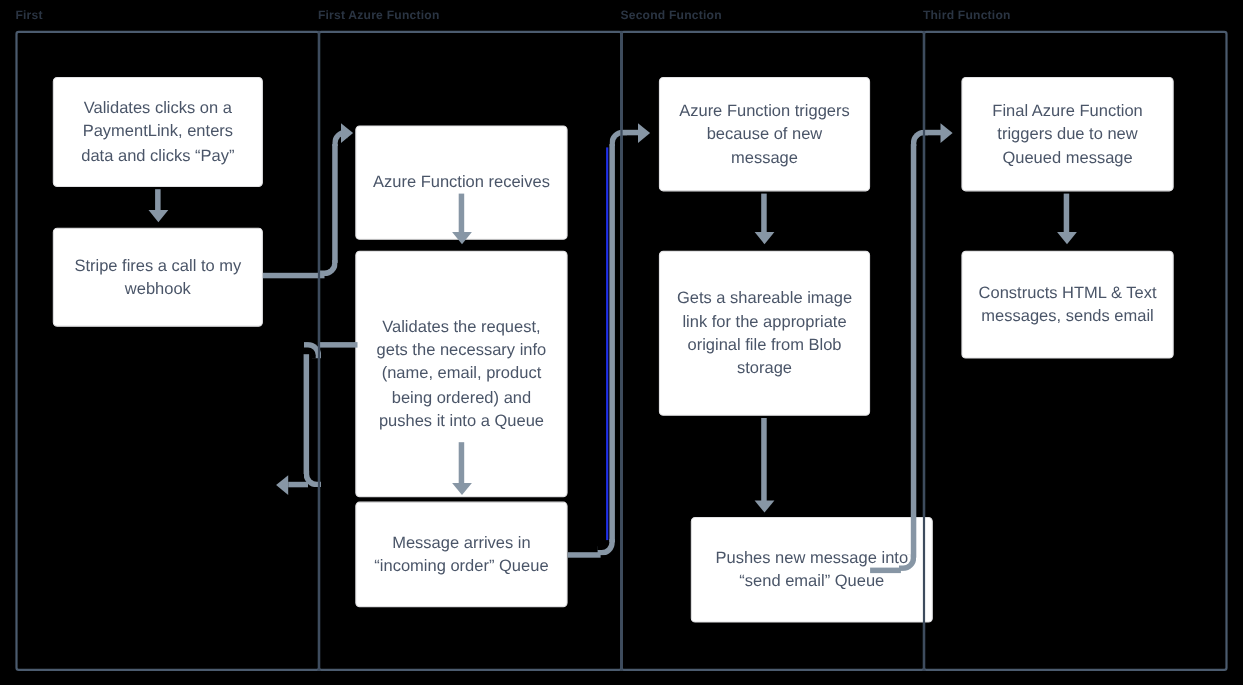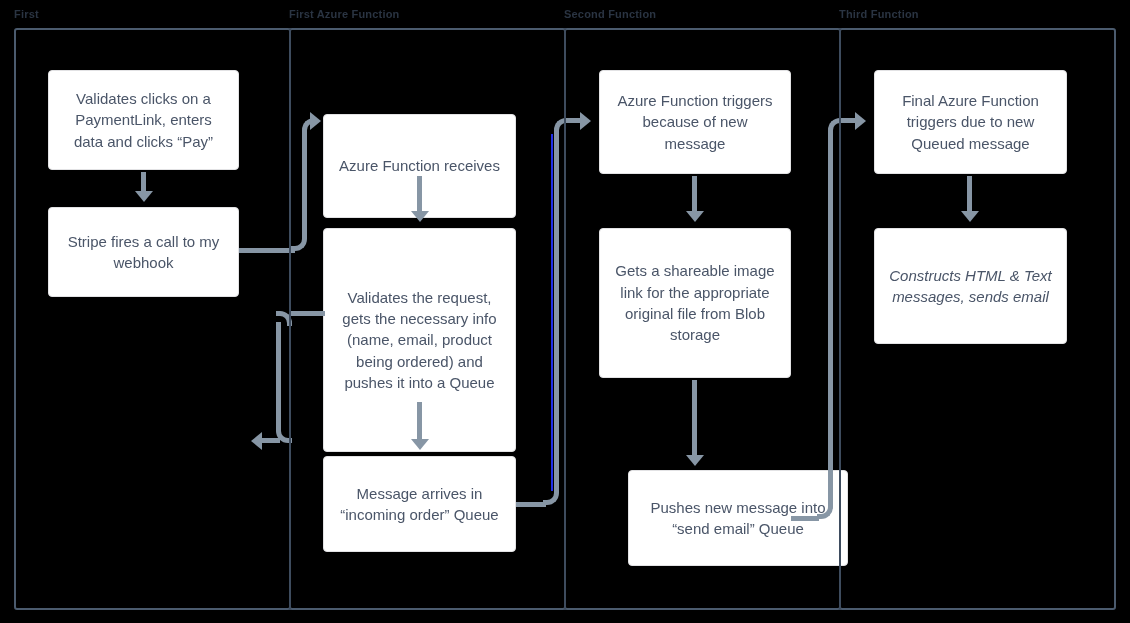--- a/index.html
+++ b/index.html
@@ -171,21 +171,21 @@
     <span>Pushes new message into “send email” Queue</span>
   </div>
 
   <div class="node" style="left:874px; top:70px; width:193px; height:104px;">
     <span>Final Azure Function triggers due to new Queued message</span>
   </div>
 
   <div class="conn conn-v" style="left:967px; top:176px; height:38px;"></div>
   <div class="arrow-down" style="left:961px; top:211px;"></div>
 
-  <div class="node" style="left:874px; top:228px; width:193px; height:116px;font-style:italic;">
+  <div class="node" style="left:874px; top:228px; width:193px; height:98px;">
     <span>Constructs HTML &amp; Text messages, sends email</span>
   </div>
 
   <div class="conn conn-h" style="left:239px; top:248px; width:56px;"></div>
 
   <div class="elbow elbow-br" style="left:290px; top:236px; width:17px; height:15px;"></div>
 
   <div class="conn conn-v" style="left:302px; top:131px; height:108px;"></div>
 
   <div class="elbow elbow-tl" style="left:302px; top:118px; width:14px; height:15px;"></div>

